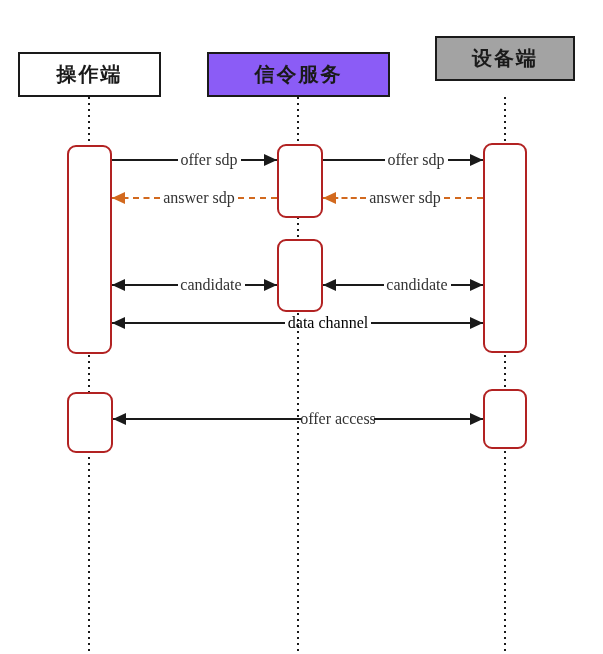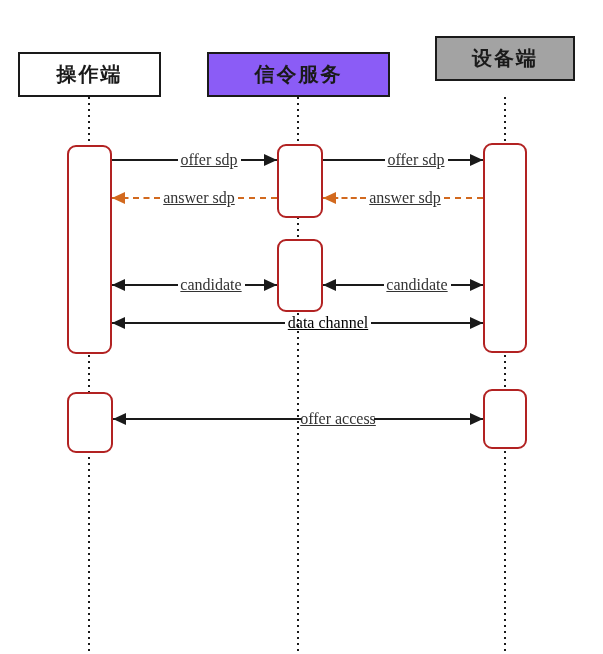--- a/index.html
+++ b/index.html
@@ -47,21 +47,20 @@
     width: 0;
     height: 0;
     z-index: 4;
   }
   .msg-label {
     position: absolute;
     transform: translate(-50%, -50%);
     font-size: 16px;
     white-space: nowrap;
     z-index: 5;
-    text-decoration: underline;
   }
 </style>
 </head>
 <body>
 
 <div id="stage" style="background: rgb(255, 255, 255);">
     <div class="lifeline" style="left: 88px; top: 97px; height: 557px; background: repeating-linear-gradient(rgb(26, 26, 26) 0px, rgb(26, 26, 26) 2px, transparent 2px, transparent 6px);"></div>
     <div class="participant" style="left: 18px; top: 52px; width: 143px; height: 45px; background: rgb(255, 255, 255); border-color: rgb(26, 26, 26);">操作端</div>
     <div class="lifeline" style="left: 297px; top: 97px; height: 557px; background: repeating-linear-gradient(rgb(26, 26, 26) 0px, rgb(26, 26, 26) 2px, transparent 2px, transparent 6px);"></div>
     <div class="participant" style="left: 207px; top: 52px; width: 183px; height: 45px; background: #8b5cf6; border-color: rgb(26, 26, 26);">信令服务</div>

